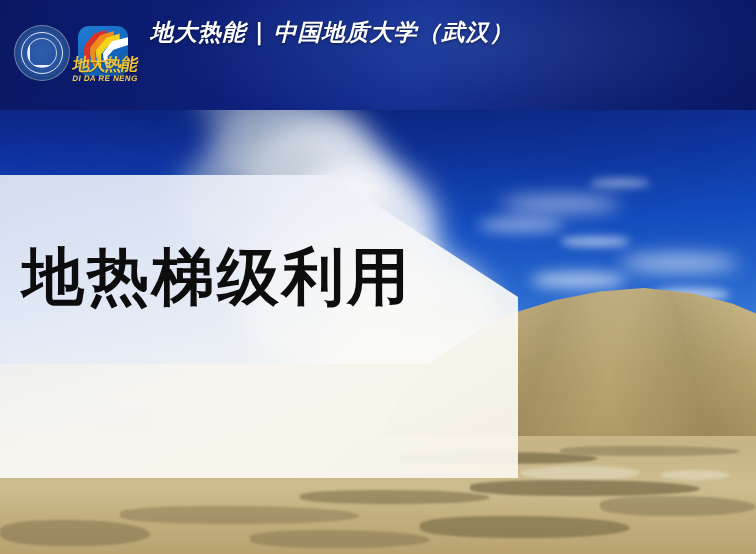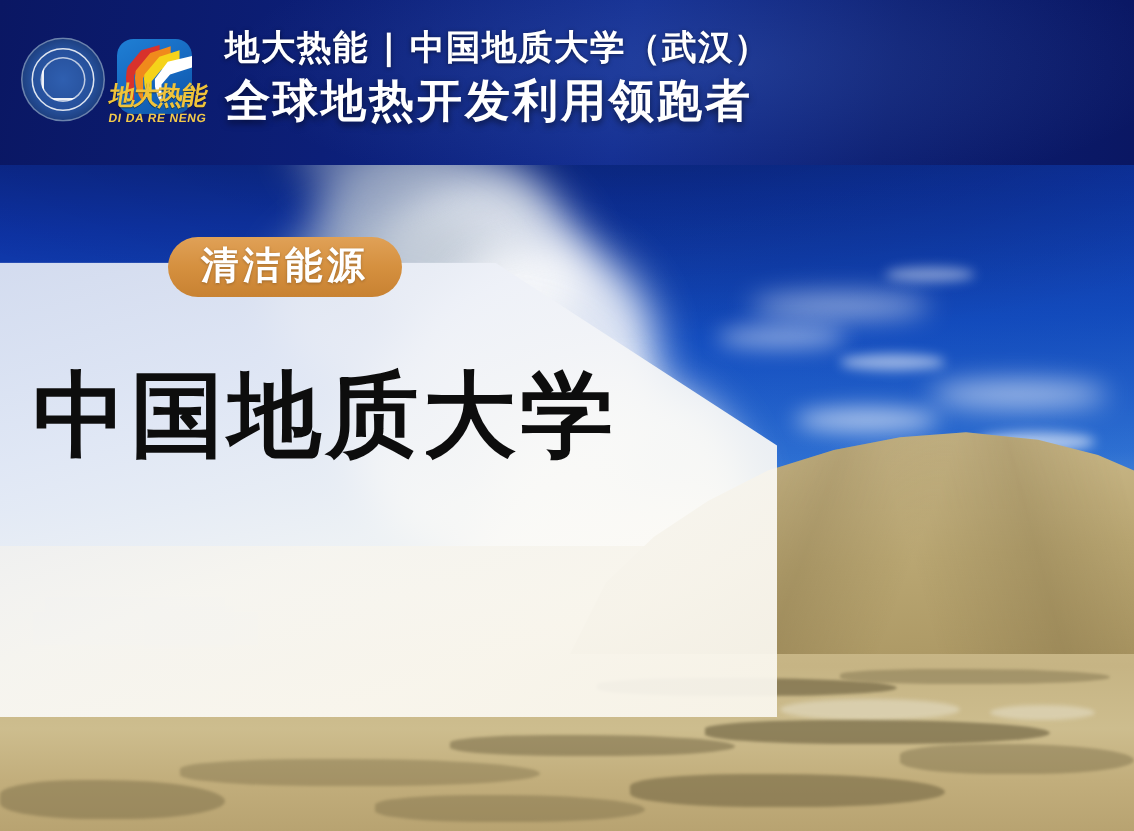--- a/index.html
+++ b/index.html
@@ -126,20 +126,21 @@
     display:block;margin-top:2px;font-size:8px;font-weight:700;color:#f3c94a;
     letter-spacing:.4px;transform:skewX(-9deg);
     font-family:"Liberation Sans",sans-serif;
   }
 
   .header-txt{position:absolute;left:150px;top:18px;}
   .h-line1{
     font-size:23px;font-weight:700;color:#ffffff;letter-spacing:1px;line-height:1.25;
     text-shadow:0 1px 3px rgba(0,0,0,.5);
     font-family:"DejaVu Sans","Liberation Sans",sans-serif;
+    font-style:italic;
   }
   .h-line2{
     margin-top:4px;
     font-size:30px;font-weight:700;color:#ffffff;letter-spacing:2px;line-height:1.15;
     text-shadow:0 2px 5px rgba(0,0,0,.55);
     font-family:"DejaVu Sans","Liberation Sans",sans-serif;
   }
 
   
   .panel{
@@ -244,22 +245,20 @@
       <span class="swoosh sw4"></span>
     </div>
 
     <div class="brandtext">
       <span class="cn">地大热能</span>
       <span class="py">DI DA RE NENG</span>
     </div>
 
     <div class="header-txt">
       <div class="h-line1">地大热能 | 中国地质大学（武汉）</div>
-      <div class="h-line2">全球地热开发利用领跑者</div>
     </div>
   </div>
 
   <div class="panel"></div>
 
-  <div class="badge">清洁能源</div>
-  <div class="headline">中国地质大学</div>
+  <div class="headline">地热梯级利用</div>
 
 </div>
 
 </body></html>

